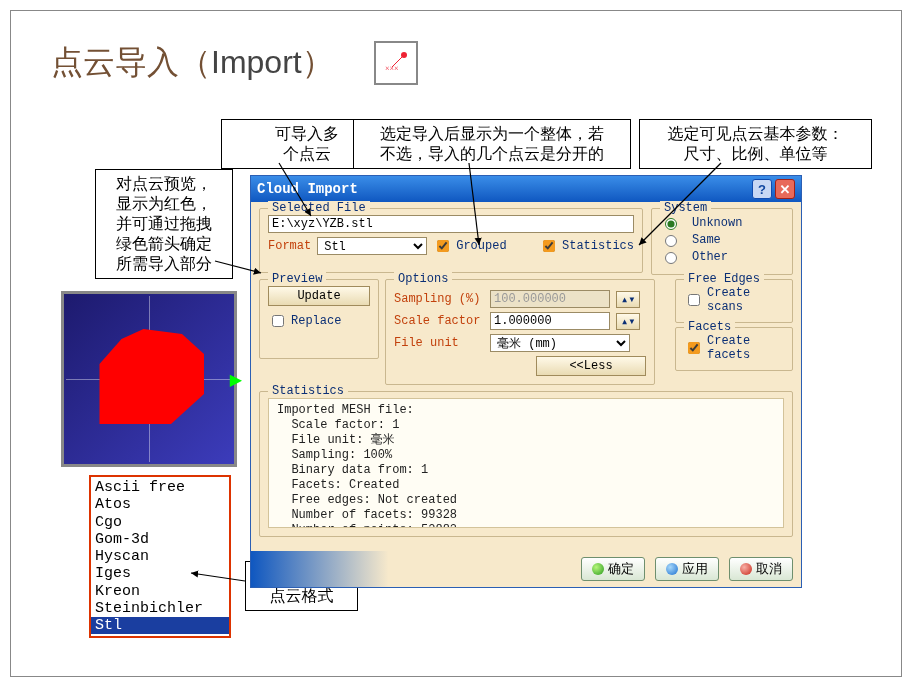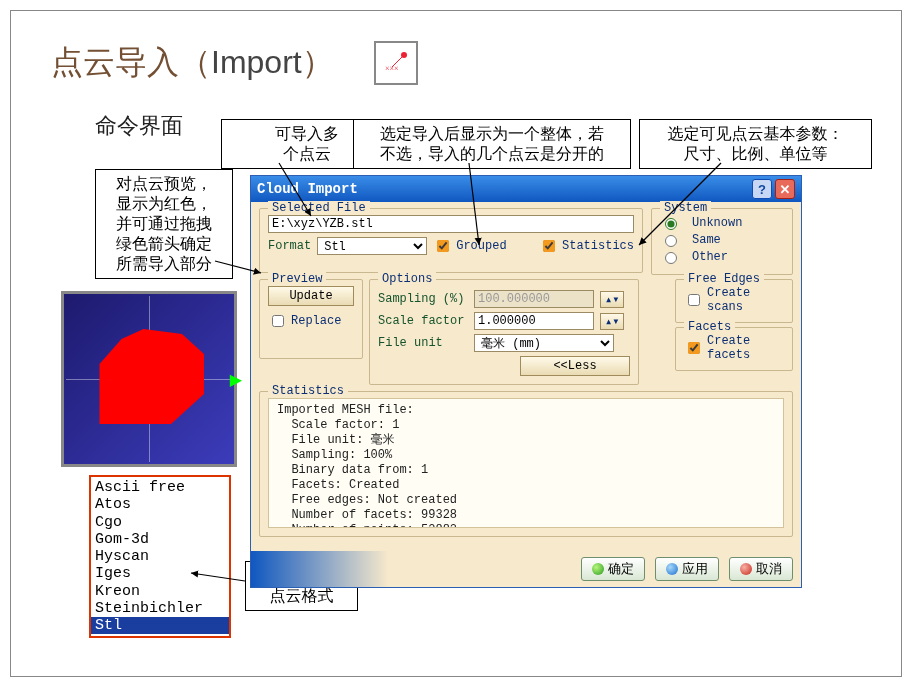--- a/index.html
+++ b/index.html
@@ -102,28 +102,28 @@
   .btn-close { background:#e86a5a; color:#fff; border:1px solid #a02018;}
   .dlg-body { padding:6px 8px 8px 8px; position:relative; color:#0b2f75;}
   .group {
     border:1px solid #c9b78f; border-radius:2px;
     padding:6px 8px 8px 8px; margin-bottom:6px;
     position:relative;
   }
   .group > .g-title { position:absolute; top:-8px; left:8px; background:#f7e9cb; padding:0 4px; color:#0b2f75; font-size:12px;}
   .file-input { width:100%; background:#fff; border:1px solid #9b8b65; padding:1px 3px; box-sizing:border-box; font-family:inherit; font-size:12px;}
   .row { display:flex; align-items:center; gap:6px; margin-top:4px;}
-  .lbl { color:#14532d; }
+  .lbl { color:#c2410c; }
   .combo {
     background:#fff; border:1px solid #9b8b65; font-family:inherit; font-size:12px;
     padding:1px 2px; height:18px;
   }
   .chk { display:inline-flex; align-items:center; gap:4px; color:#0b2f75;}
   .chk input { width:12px; height:12px; accent-color:#f39a1e;}
-  .left-col { float:left; width:104px;}
+  .left-col { float:left; width:120px;}
   .mid-col { float:left; width:270px; margin-left:6px;}
   .right-col { float:right; width:118px;}
   .clear { clear:both; }
   .btn-raised {
     background:linear-gradient(#fff9e8,#e9dbb3);
     border:1px solid #a08b5c; padding:2px 6px; font-family:inherit; font-size:12px;
     cursor:pointer;
   }
   .input-text { background:#fff; border:1px solid #9b8b65; font-family:inherit; font-size:12px; padding:1px 3px; width:120px; box-sizing:border-box;}
   .input-disabled { background:#ece2c7; color:#999;}
@@ -162,21 +162,20 @@
     </span>
     <span class="title-icon">
       <svg width="28" height="28" viewBox="0 0 28 28">
           <circle cx="22" cy="6" r="3" fill="#e23"></circle>
           <path d="M20 8 L10 18" stroke="#e23" stroke-width="1"></path>
           <text x="3" y="22" font-size="8" fill="#e23">×××</text>
         </svg>
     </span>
   </div>
 
-  <div class="subtitle">命令界面</div>
 
   <div class="callout" style="left:210px; top:108px; width:82px;padding-left:44px;">可导入多<br>个点云</div>
   <div class="callout" style="left:342px; top:108px; width:260px;">选定导入后显示为一个整体，若<br>不选，导入的几个点云是分开的</div>
   <div class="callout" style="left:628px; top:108px; width:215px;">选定可见点云基本参数：<br>尺寸、比例、单位等</div>
   <div class="callout" style="left:84px; top:158px; width:120px;">对点云预览，<br>显示为红色，<br>并可通过拖拽<br>绿色箭头确定<br>所需导入部分</div>
   <div class="callout" style="left:234px; top:550px; width:95px;">可导入的<br>点云格式</div>
 
   <div class="preview-thumb">
     <div class="axis-h"></div>
       <div class="axis-v"></div>

